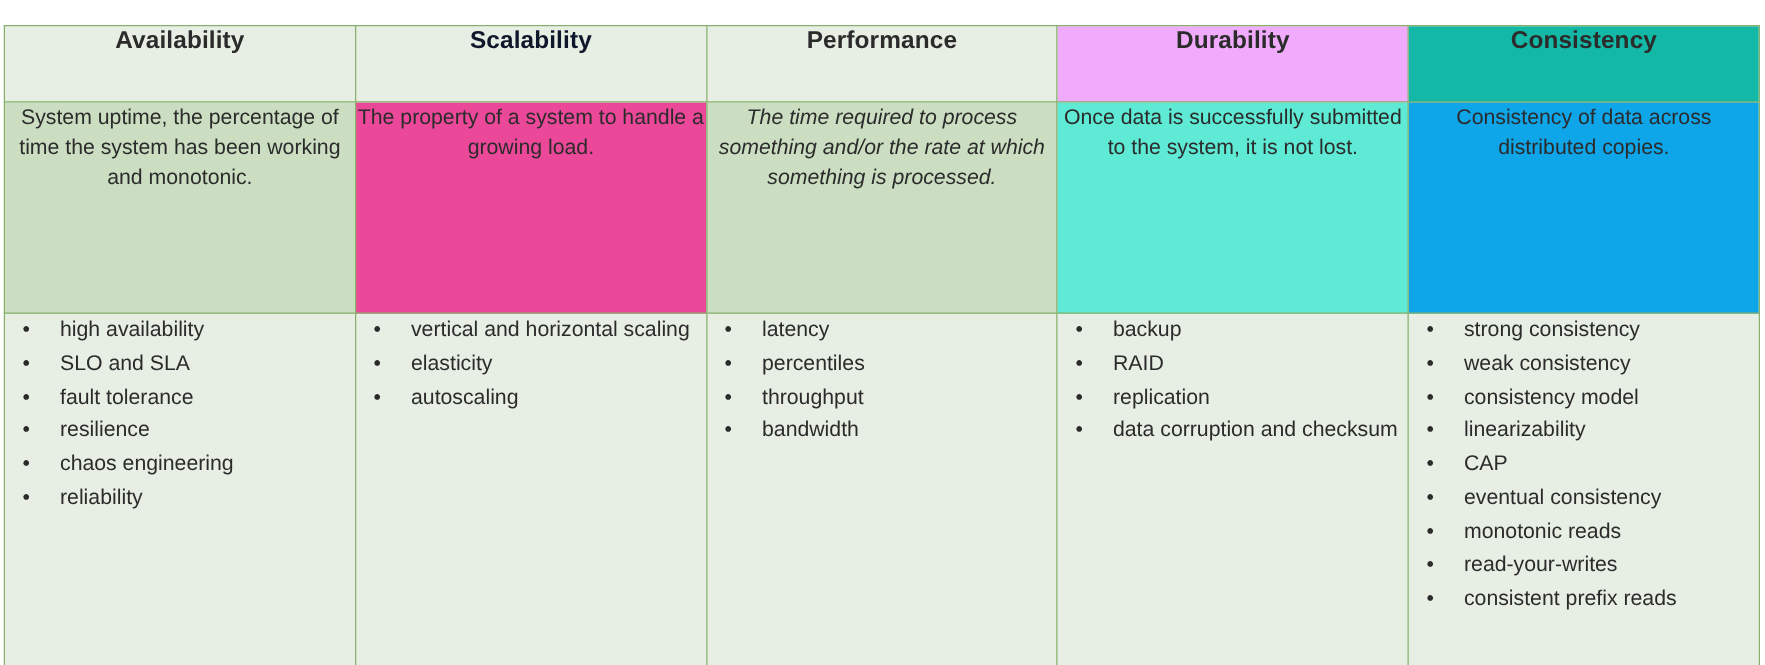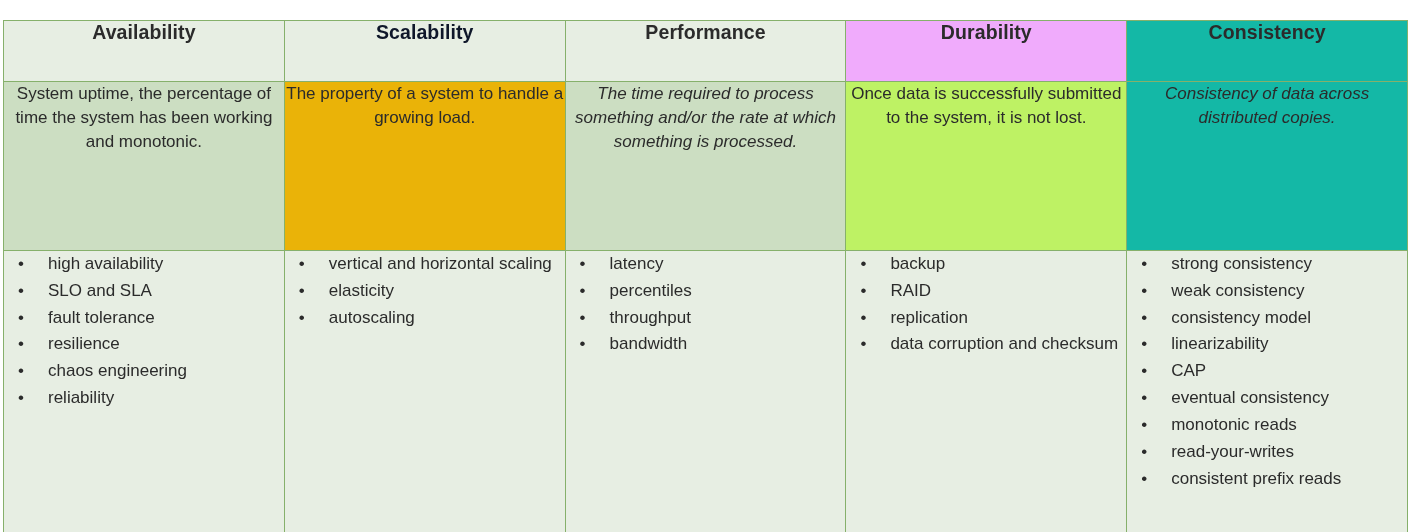--- a/index.html
+++ b/index.html
@@ -118,24 +118,24 @@
         <th class="header-cell" style="border-color: rgb(134, 176, 107); color: rgb(43, 43, 43); background: rgb(231, 238, 227);">Availability</th>
         <th class="header-cell" style="border-color: rgb(134, 176, 107); color: #0f172a; background: rgb(231, 238, 227);">Scalability</th>
         <th class="header-cell" style="border-color: rgb(134, 176, 107); color: rgb(43, 43, 43); background: rgb(231, 238, 227);">Performance</th>
         <th class="header-cell" style="border-color: rgb(134, 176, 107); color: rgb(43, 43, 43); background: #f0abfc;">Durability</th>
         <th class="header-cell" style="border-color: rgb(134, 176, 107); color: rgb(43, 43, 43); background: #14b8a6;">Consistency</th>
       </tr>
     </thead>
     <tbody>
       <tr class="desc-row">
         <td class="desc-cell" style="border-color: rgb(134, 176, 107); color: rgb(43, 43, 43); background: rgb(204, 222, 194);">System uptime, the percentage of time the system has been working and monotonic.</td>
-        <td class="desc-cell" style="border-color: rgb(134, 176, 107); color: rgb(43, 43, 43); background: #eab308;">The property of a system to handle a growing load.</td>
+        <td class="desc-cell" style="border-color: rgb(134, 176, 107); color: rgb(43, 43, 43); background: #ec4899;">The property of a system to handle a growing load.</td>
         <td class="desc-cell" style="border-color: rgb(134, 176, 107); color: rgb(43, 43, 43); background: rgb(204, 222, 194); font-style: italic;">The time required to process something and/or the rate at which something is processed.</td>
-        <td class="desc-cell" style="border-color: rgb(134, 176, 107); color: rgb(43, 43, 43); background: #bef264;">Once data is successfully submitted to the system, it is not lost.</td>
-        <td class="desc-cell" style="border-color: rgb(134, 176, 107); color: rgb(43, 43, 43); background: #14b8a6; font-style: italic;">Consistency of data across distributed copies.</td>
+        <td class="desc-cell" style="border-color: rgb(134, 176, 107); color: rgb(43, 43, 43); background: #5eead4;">Once data is successfully submitted to the system, it is not lost.</td>
+        <td class="desc-cell" style="border-color: rgb(134, 176, 107); color: rgb(43, 43, 43); background: #0ea5e9;">Consistency of data across distributed copies.</td>
       </tr>
       <tr class="bullets-row">
         <td class="bullets-cell" style="border-color: rgb(134, 176, 107); color: rgb(43, 43, 43); background: rgb(231, 238, 227);">
           <ul class="bullet-list">
               <li><span class="bullet-dot">•</span><span>high availability</span></li>
               <li><span class="bullet-dot">•</span><span>SLO and SLA</span></li>
               <li><span class="bullet-dot">•</span><span>fault tolerance</span></li>
               <li><span class="bullet-dot">•</span><span>resilience</span></li>
               <li><span class="bullet-dot">•</span><span>chaos engineering</span></li>
               <li><span class="bullet-dot">•</span><span>reliability</span></li>

